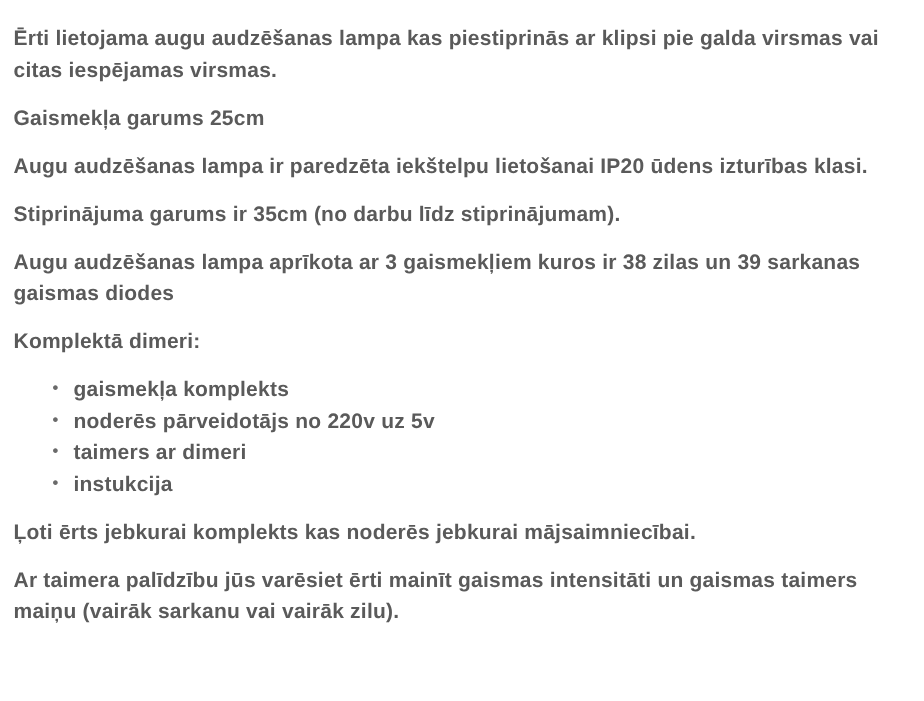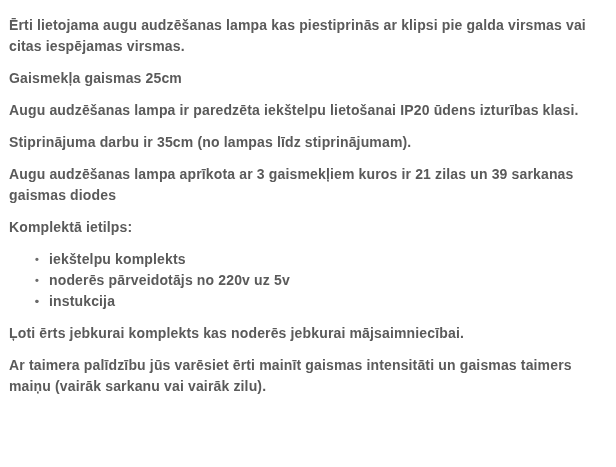--- a/index.html
+++ b/index.html
@@ -40,37 +40,38 @@
       top: 0;
       font-size: 11px;
       color: #6a6a6a;
     }
   </style>
 </head>
 <body>
 
 <div class="content">
   <p>Ērti lietojama augu audzēšanas lampa kas piestiprinās ar klipsi pie galda virsmas vai citas iespējamas virsmas.</p>
-  <p>Gaismekļa gaismas 25cm</p>
+  <p>Gaismekļa garums 25cm</p>
   <p>Augu audzēšanas lampa ir paredzēta iekštelpu lietošanai IP20 ūdens izturības klasi.</p>
-  <p>Stiprinājuma darbu ir 35cm (no lampas līdz stiprinājumam).</p>
-  <p>Augu audzēšanas lampa aprīkota ar 3 gaismekļiem kuros ir 21 zilas un 39 sarkanas gaismas diodes</p>
-  <p>Komplektā ietilps:</p>
+  <p>Stiprinājuma garums ir 35cm (no darbu līdz stiprinājumam).</p>
+  <p>Augu audzēšanas lampa aprīkota ar 3 gaismekļiem kuros ir 38 zilas un 39 sarkanas gaismas diodes</p>
+  <p>Komplektā dimeri:</p>
 
   <ul>
     <li>
       <span class="bullet">•</span>
-      <span>iekštelpu komplekts</span>
+      <span>gaismekļa komplekts</span>
     </li>
     <li>
       <span class="bullet">•</span>
       <span>noderēs pārveidotājs no 220v uz 5v</span>
     </li>
     <li>
       <span class="bullet">•</span>
+      <span>taimers ar dimeri</span>
     </li>
     <li>
       <span class="bullet">•</span>
       <span>instukcija</span>
     </li>
   </ul>
 
   <p>Ļoti ērts jebkurai komplekts kas noderēs jebkurai mājsaimniecībai.</p>
   <p>Ar taimera palīdzību jūs varēsiet ērti mainīt gaismas intensitāti un gaismas taimers maiņu (vairāk sarkanu vai vairāk zilu).</p>
 </div>

